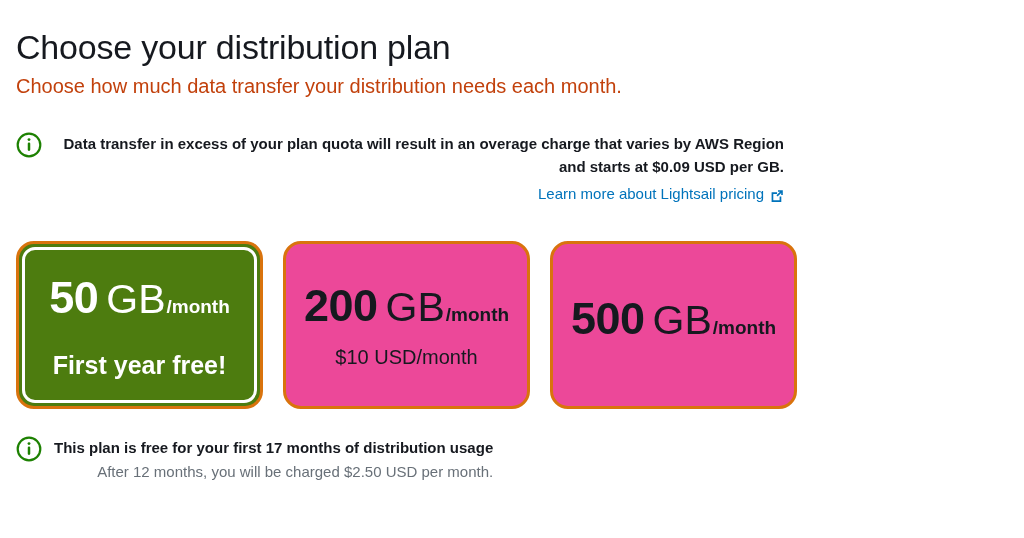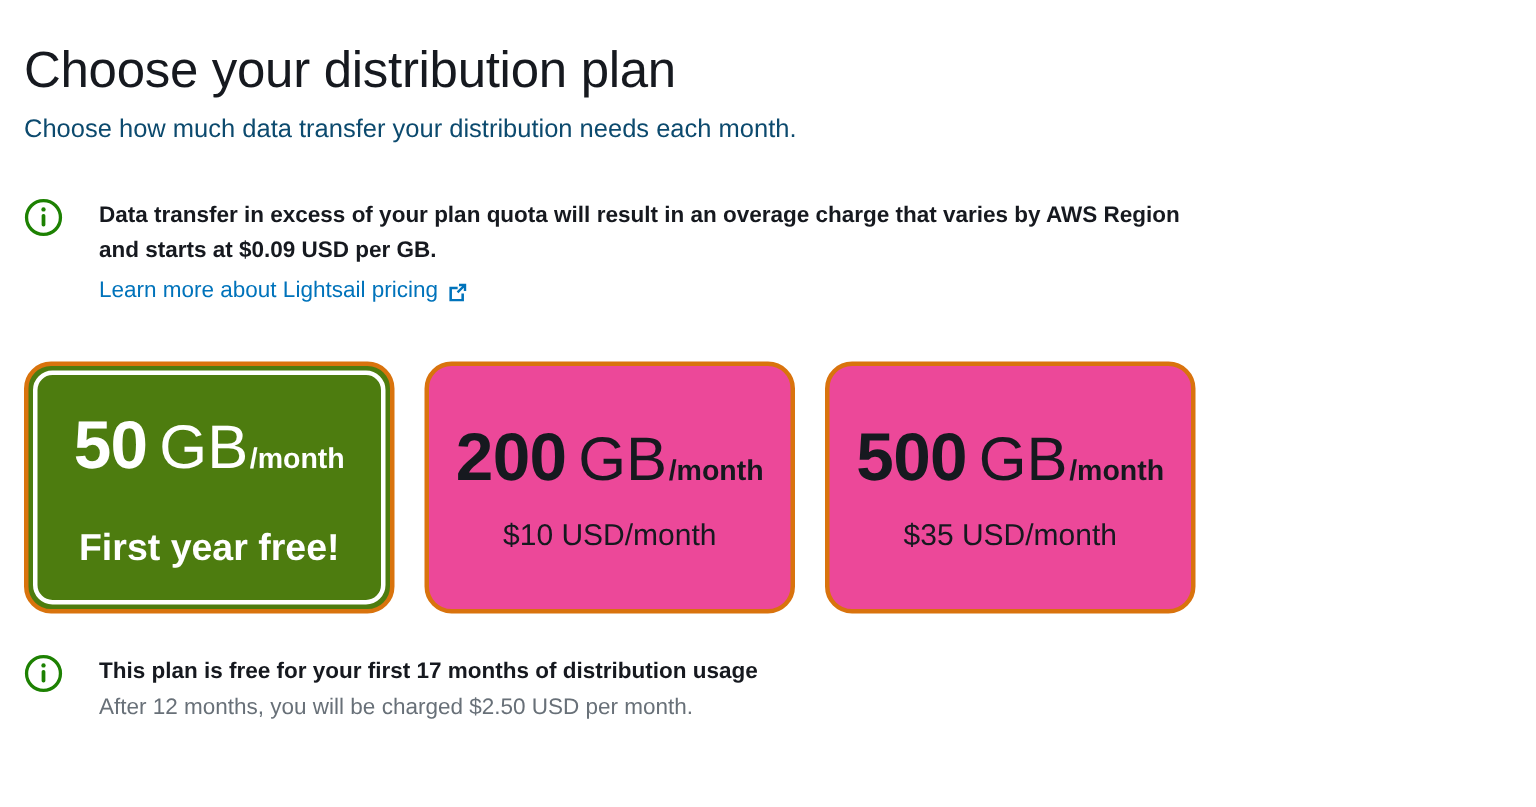--- a/index.html
+++ b/index.html
@@ -29,31 +29,32 @@
     padding-top: 26px;
     font-size: 34px;
     font-weight: 400;
     line-height: 42px;
     letter-spacing: -0.2px;
     color: #16191f;
   }
   .page-subtitle {
     margin: 0;
     padding-top: 6px;
-    font-size: 17px;
+    font-size: 20px;
     font-weight: 400;
     line-height: 24px;
-    color: #0c4a6e;
+    color: #c2410c;
   }
 
   
   .alert {
     display: flex;
     align-items: flex-start;
-    gap: 24px;
+    gap: 12px;
+    text-align: right;
   }
   .alert-top { margin-top: 33px; }
   .alert-bottom { margin-top: 26px; }
 
   .info-icon {
     flex: 0 0 auto;
     width: 26px;
     height: 26px;
     margin-top: 1px;
     display: block;
@@ -228,23 +229,20 @@
         <span class="price-amount">$10</span><span class="price-unit"> USD/month</span>
       </div>
     </div>
 
     <div class="plan-card">
       <div class="plan-quota">
         <span class="quota-amount">500</span>
         <span class="quota-unit">GB</span>
         <span class="quota-per">/month</span>
       </div>
-      <div class="plan-price">
-        <span class="price-amount">$35</span><span class="price-unit"> USD/month</span>
-      </div>
     </div>
 
   </div>
 
   <div class="alert alert-bottom">
     <span class="info-icon">
       <svg viewBox="0 0 26 26" width="26" height="26" aria-hidden="true">
         <circle cx="13" cy="13" r="11.3" fill="none" stroke="#1d8102" stroke-width="2.2"></circle>
         <circle cx="13" cy="7.6" r="1.45" fill="#1d8102"></circle>
         <rect x="11.75" y="10.6" width="2.5" height="8.4" rx="1.15" fill="#1d8102"></rect>

